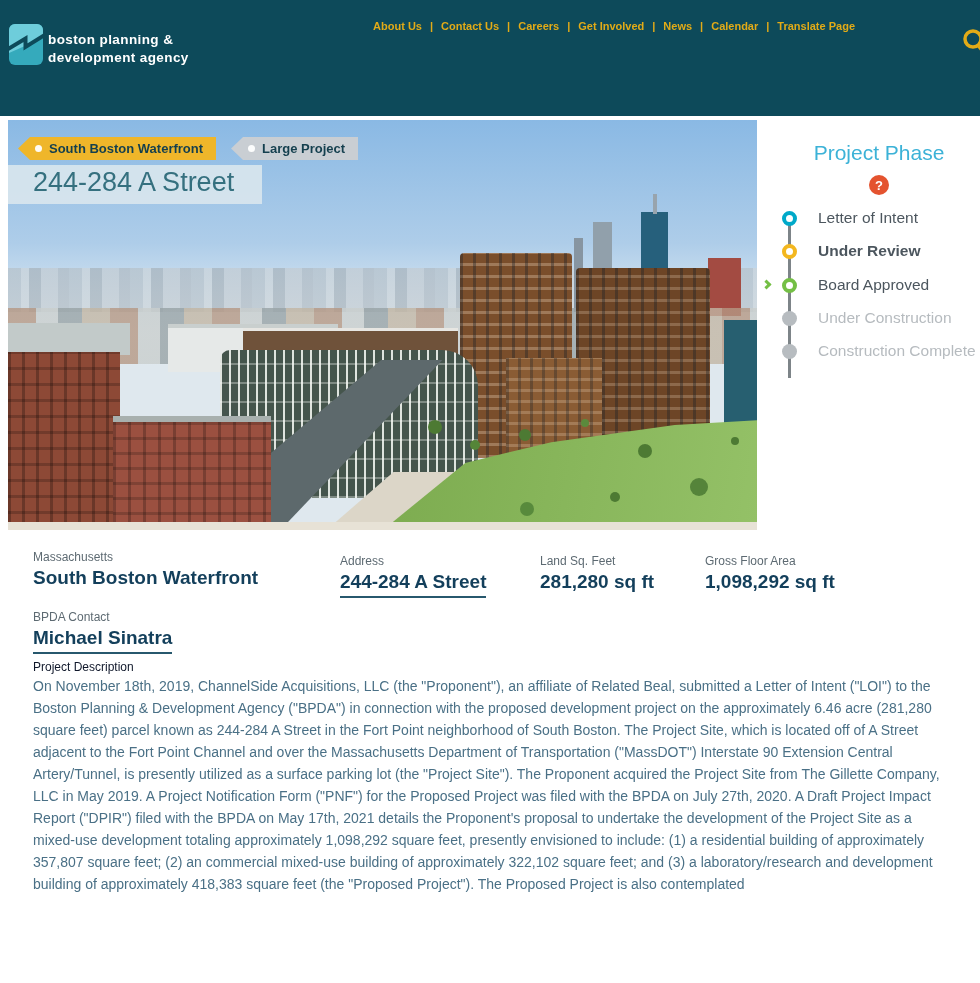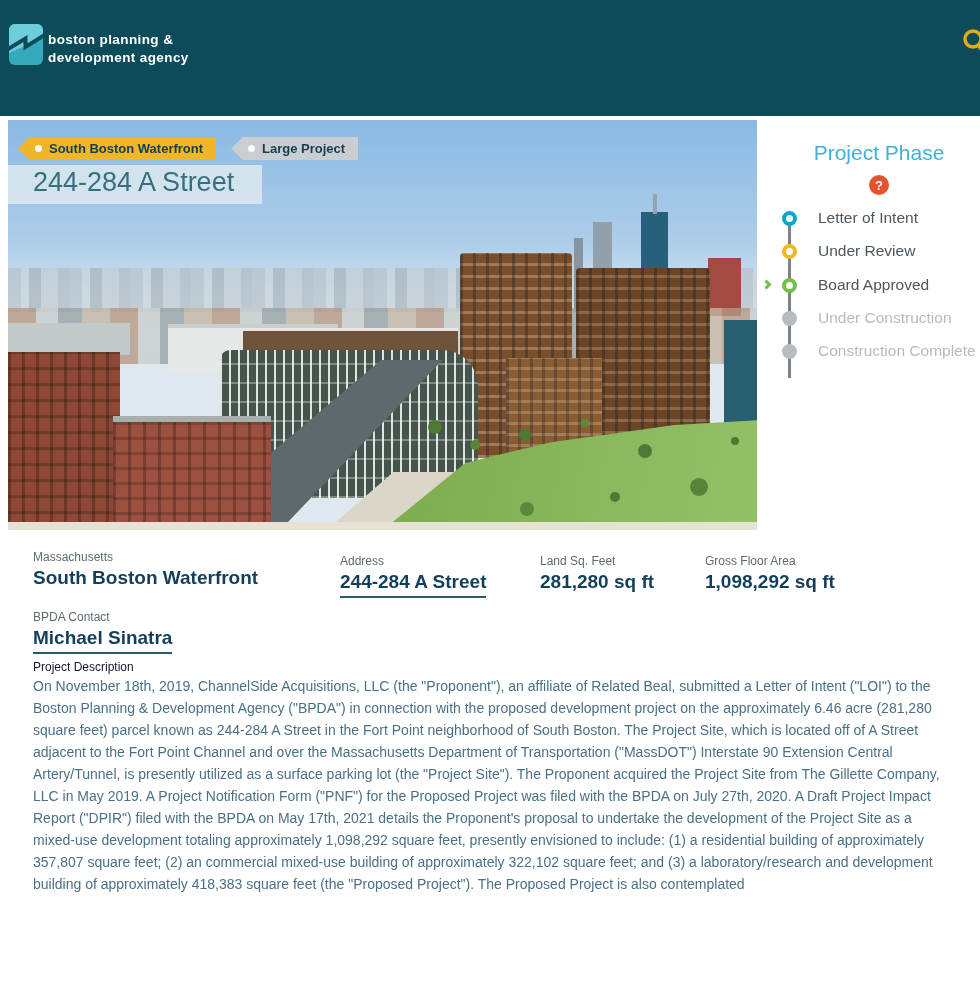--- a/index.html
+++ b/index.html
@@ -71,20 +71,23 @@
         <path d="M7 3 h22 a6 6 0 0 1 6 6 v29 a6 6 0 0 1 -6 6 h-22 a6 6 0 0 1 -6 -6 v-29 a6 6 0 0 1 6 -6 z" fill="#35aabc"></path>
         <path d="M7 3 h22 a6 6 0 0 1 6 6 v8 l-34 15 v-23 a6 6 0 0 1 6 -6 z" fill="#6ecddb"></path>
         <path d="M0 28 L17.5 17.5 L17.5 26 L36 14.5" stroke="#0d4a5a" stroke-width="4" fill="none"></path>
       </svg>
     </div>
     <div class="logo-text">
       <div>boston planning &amp;</div>
       <div>development agency</div>
     </div>
 
+    <nav class="top-links">
+      <a href="#">About Us</a><span class="sep">|</span><a href="#">Contact Us</a><span class="sep">|</span><a href="#">Careers</a><span class="sep">|</span><a href="#">Get Involved</a><span class="sep">|</span><a href="#">News</a><span class="sep">|</span><a href="#">Calendar</a><span class="sep">|</span><a href="#">Translate Page</a>
+    </nav>
 
     <div class="search-btn">
       <svg width="30" height="34" viewBox="0 0 30 34">
         <circle cx="13" cy="13" r="8" fill="none" stroke="#e2ab17" stroke-width="3.5"></circle>
         <line x1="19" y1="20" x2="27" y2="30" stroke="#e2ab17" stroke-width="4"></line>
       </svg>
     </div>
 
   </header>
 
@@ -133,21 +136,21 @@
     <div class="phase-head">
       <h2 class="phase-title">Project Phase</h2>
       <span class="help">?</span>
     </div>
     <div class="timeline">
       <div class="tl-line"></div>
       <div class="tl-item" style="top:2px;align-items:center;">
         <span class="circle ring-teal"></span>
         <span class="tl-label">Letter of Intent</span>
       </div>
-      <div class="tl-item" style="top:35px;">
+      <div class="tl-item" style="top:35px;font-weight:bold;">
         <span class="circle ring-gold"></span>
         <span class="tl-label">Under Review</span>
       </div>
       <div class="tl-item" style="top:69px;">
         <span class="chev"></span>
         <span class="circle ring-green"></span>
         <span class="tl-label">Board Approved</span>
       </div>
       <div class="tl-item" style="top:102px;">
         <span class="circle dot-gray"></span>

